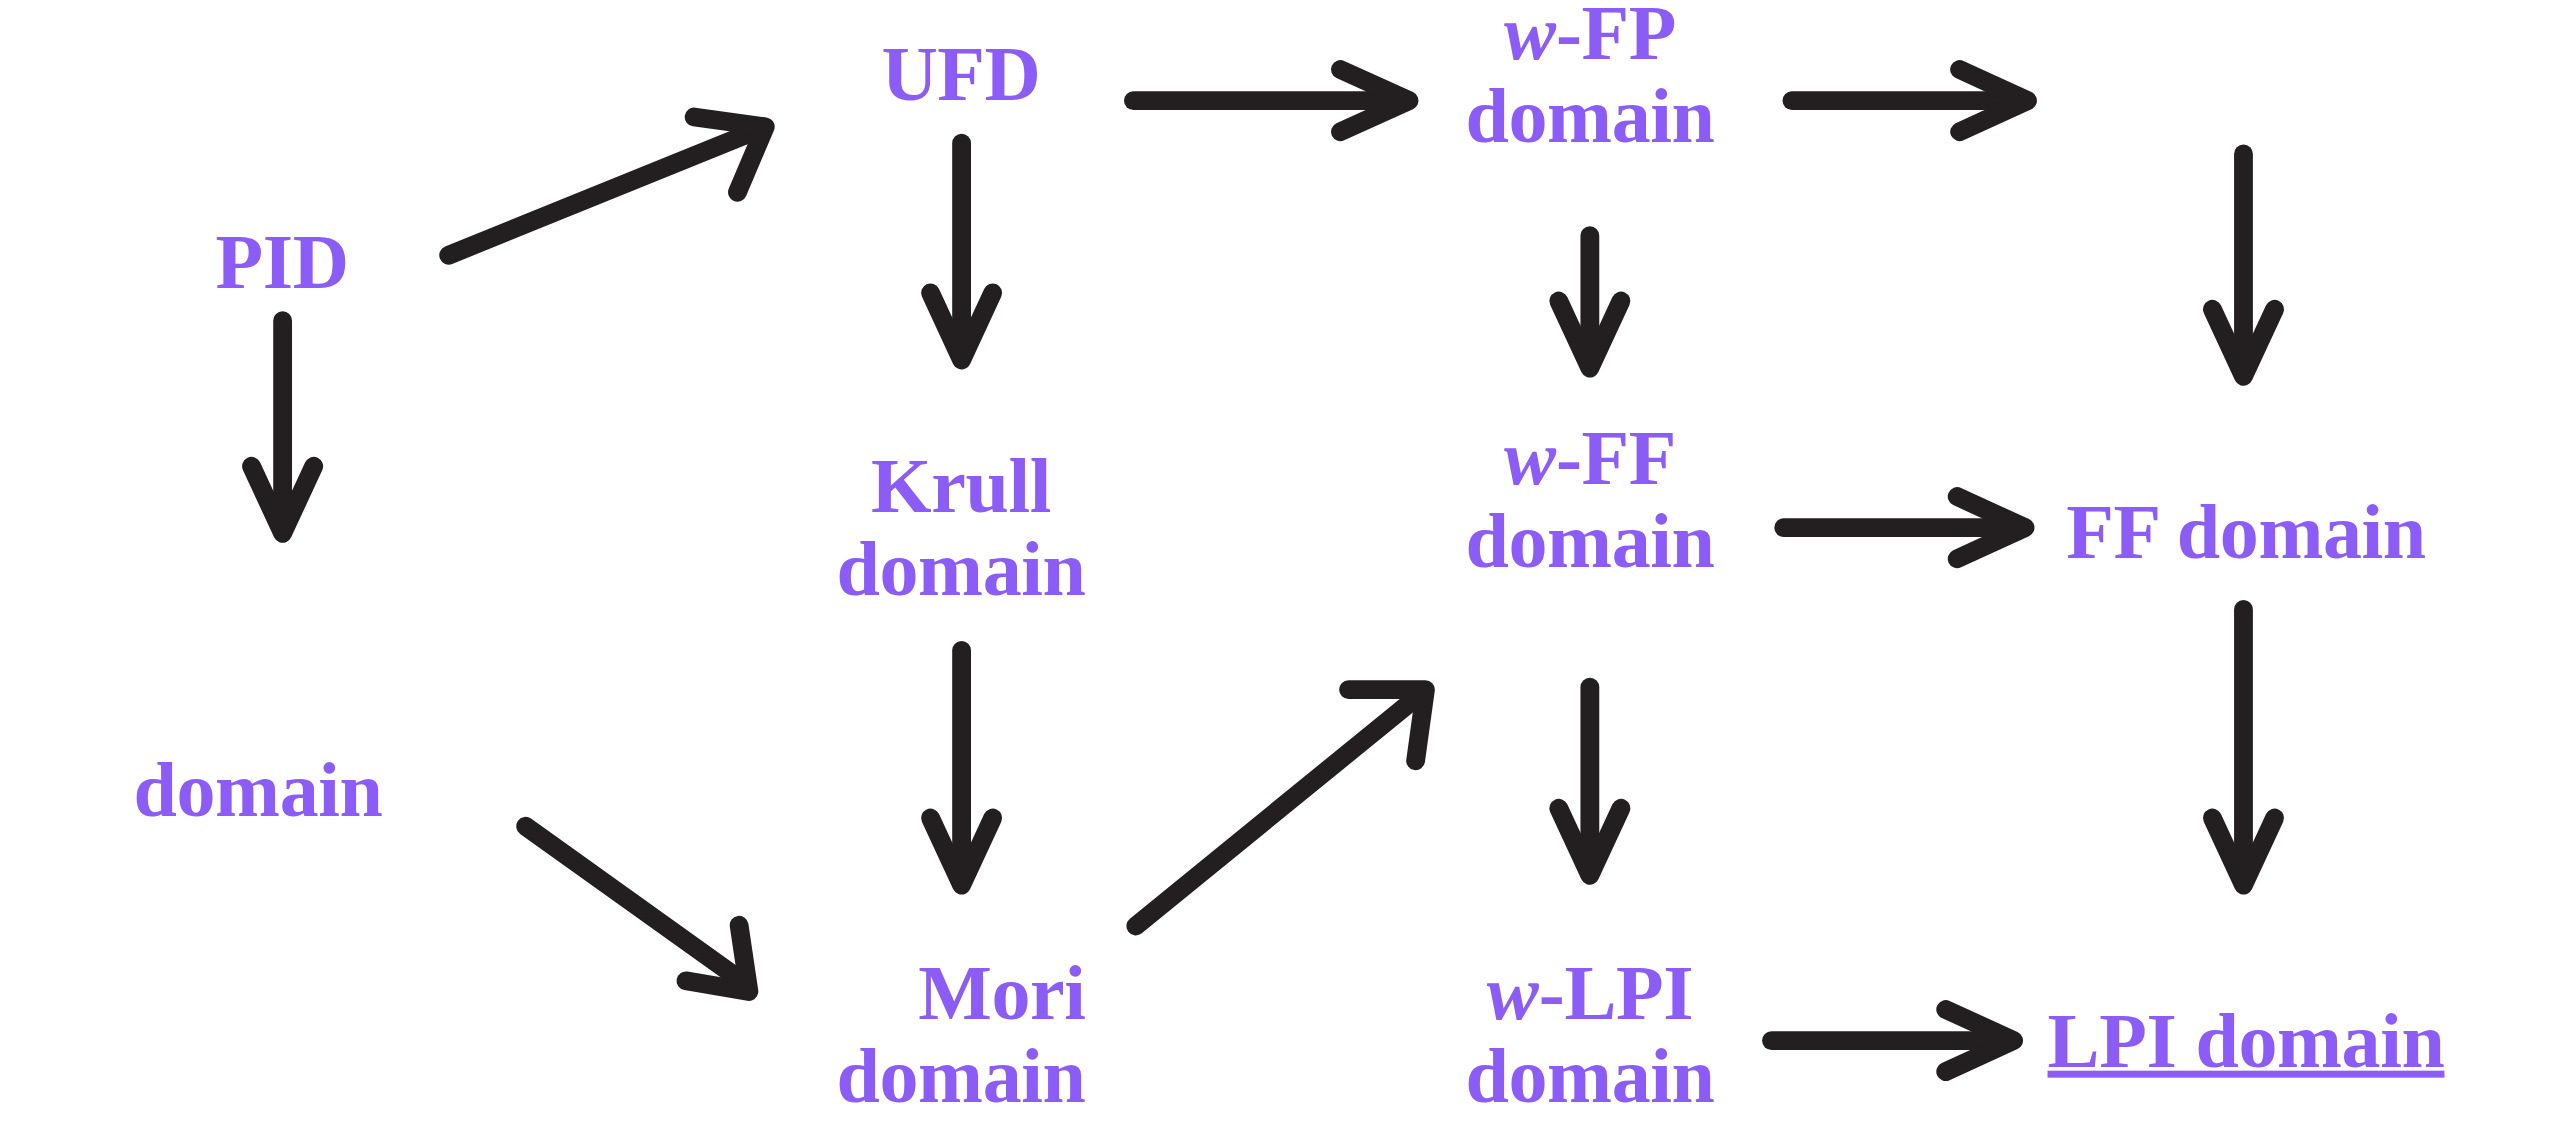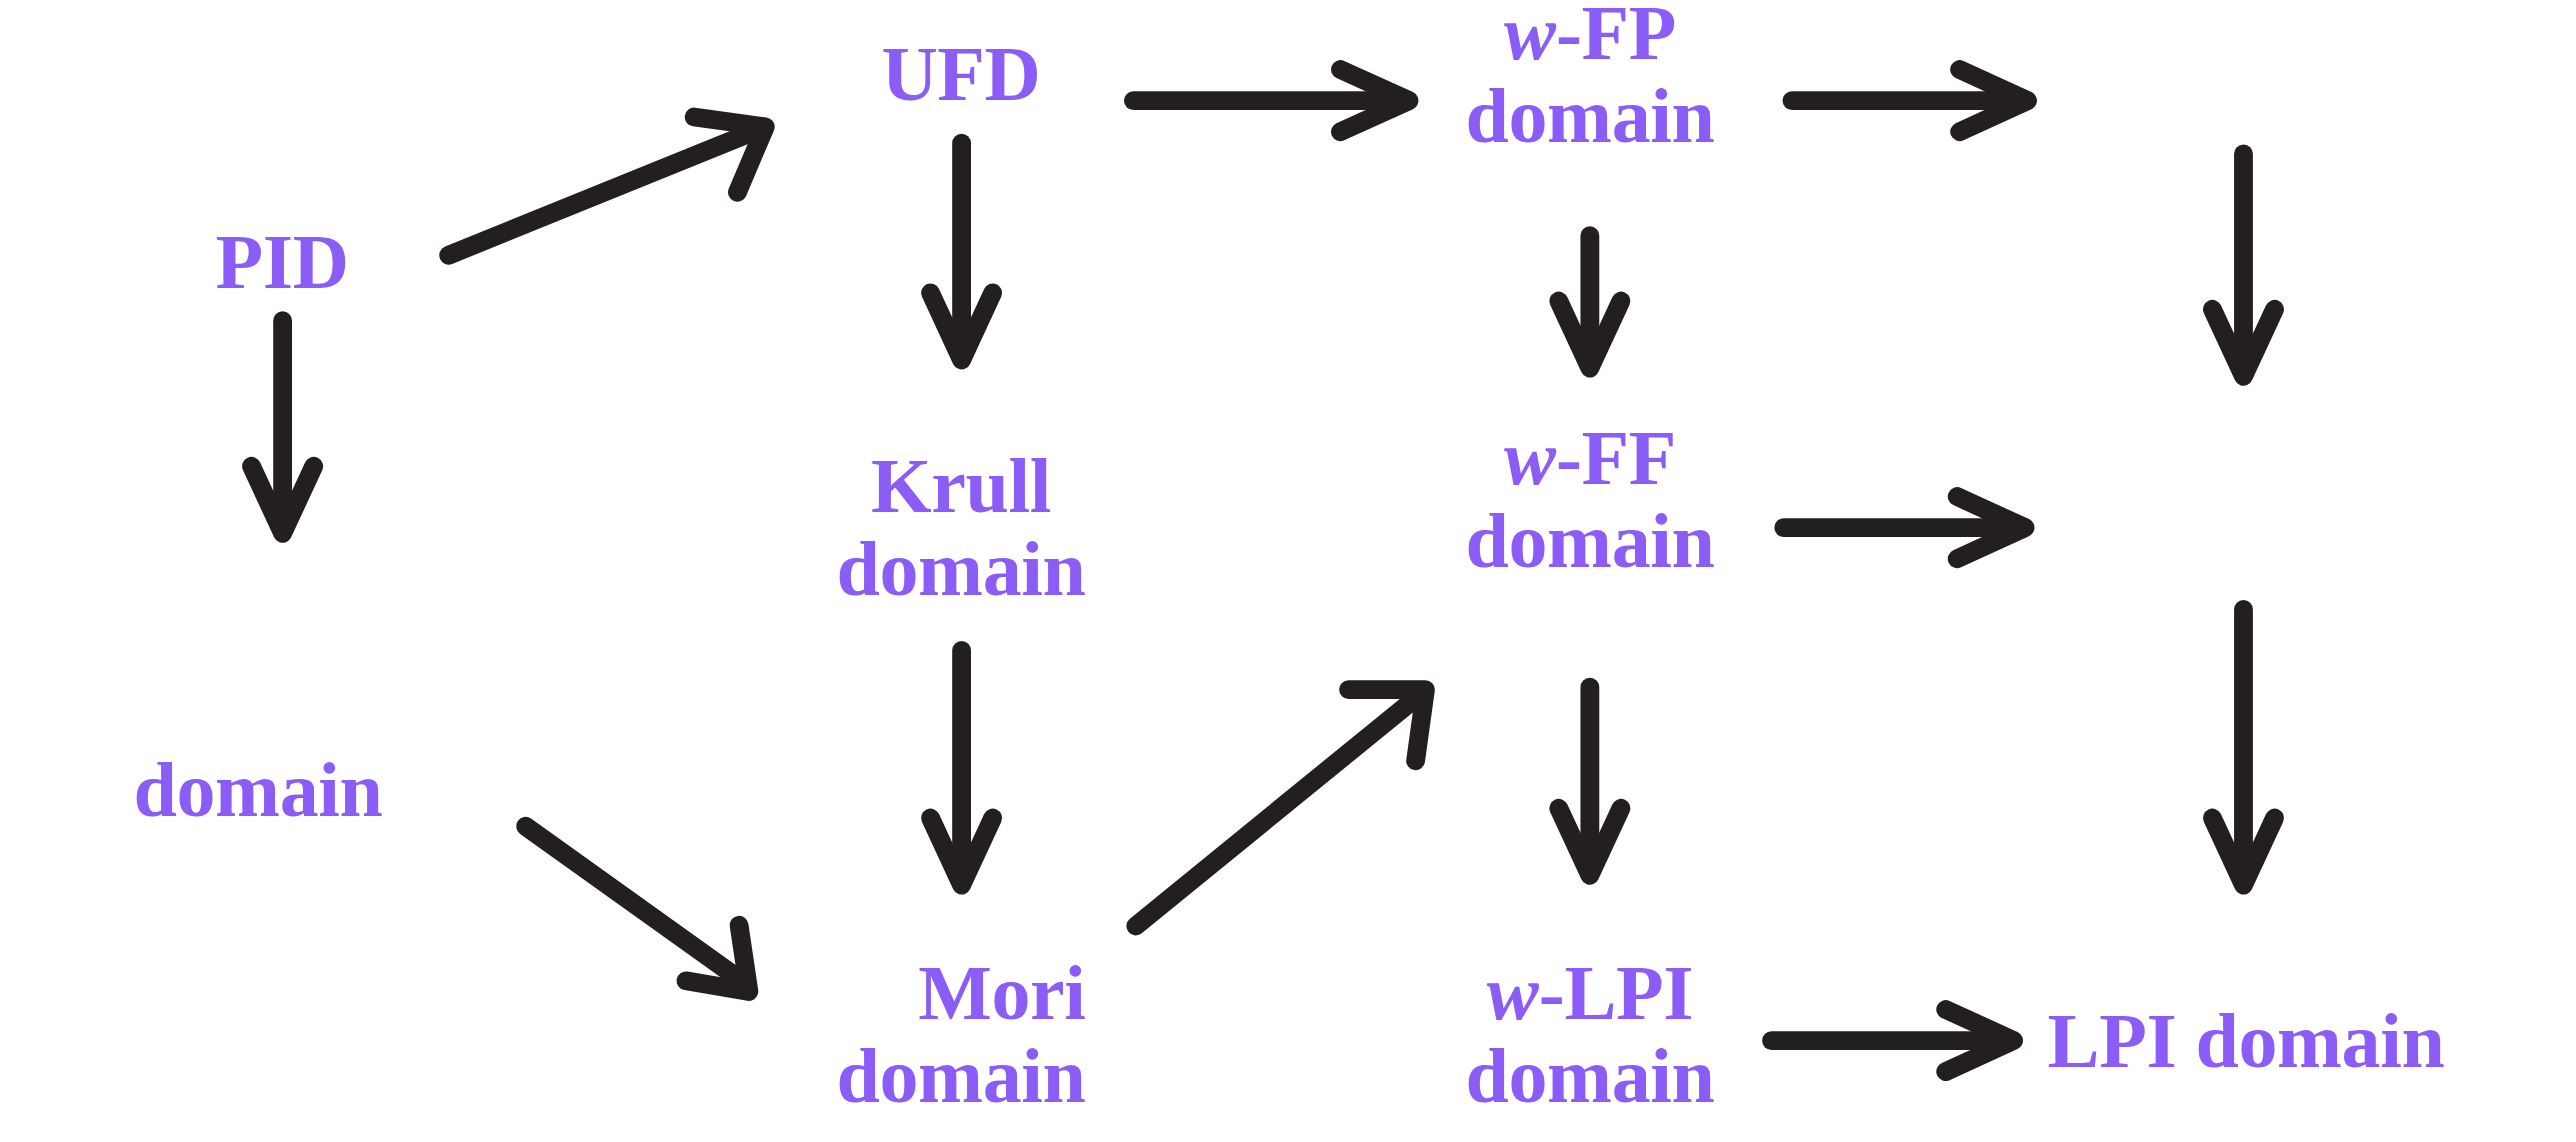--- a/index.html
+++ b/index.html
@@ -140,33 +140,36 @@
   <div class="node" style="left:961px; top:528px;">
     <span>Krull</span>
     <span class="l2">domain</span>
   </div>
 
   <div class="node" style="left:1590px; top:500px;">
     <span><span class="ital">w</span><span>-FF</span></span>
     <span class="l2">domain</span>
   </div>
 
+  <div class="node" style="left:2246px; top:532px;">
+    <span>FF domain</span>
+  </div>
 
   <div class="node" style="left:258px; top:790px;">
     <span class="l2">domain</span>
   </div>
 
   <div class="node" style="left:961px; top:1035px;text-align:right;">
     <span>Mori</span>
     <span class="l2">domain</span>
   </div>
 
   <div class="node" style="left:1590px; top:1035px;">
     <span><span class="ital">w</span><span>-LPI</span></span>
     <span class="l2">domain</span>
   </div>
 
-  <div class="node" style="left:2246px; top:1041px;">
+  <div class="node" style="left:2246px; top:1041px;text-decoration:underline;">
     <span>LPI domain</span>
   </div>
 
 </div>
 
 
 </body></html>

